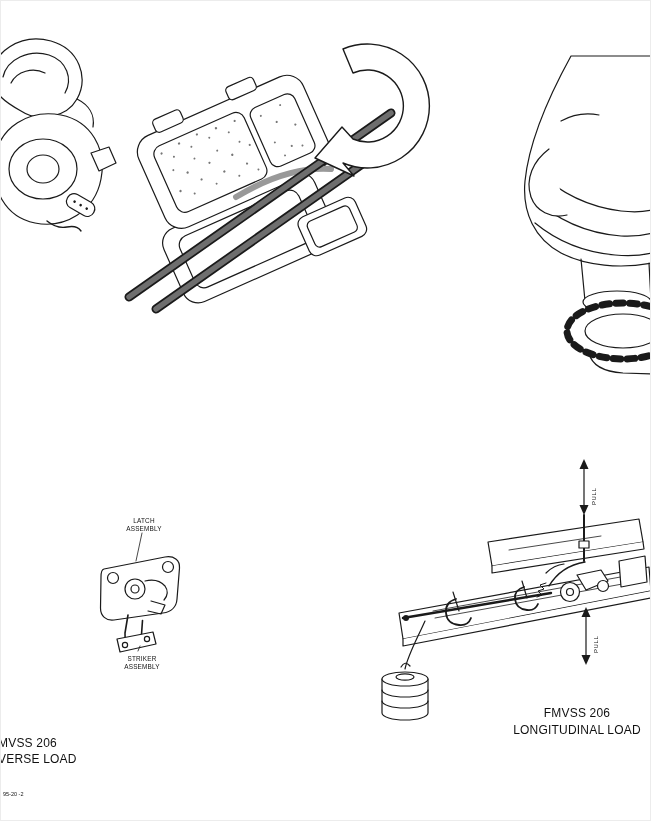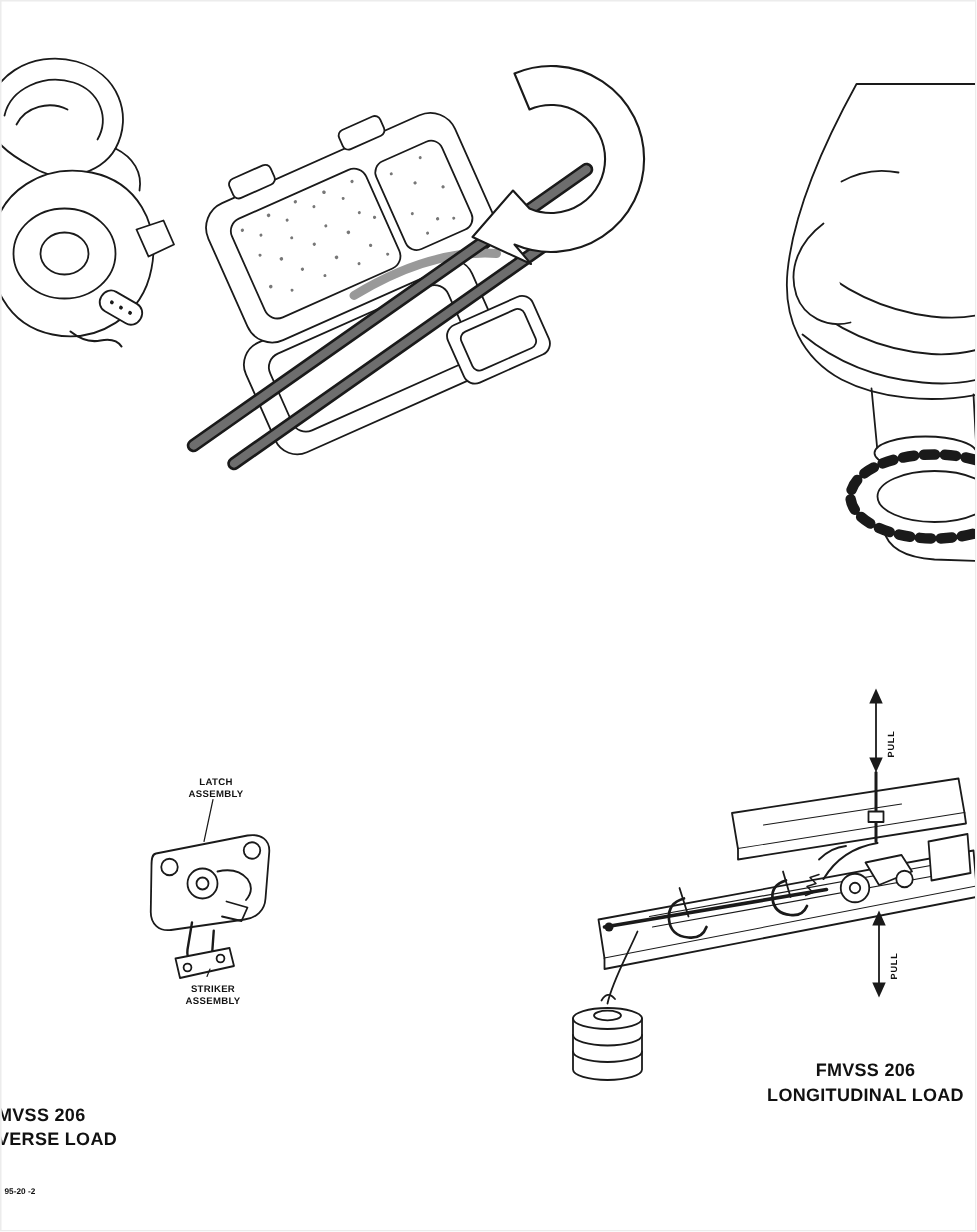--- a/index.html
+++ b/index.html
@@ -5,21 +5,20 @@
   html, body { margin: 0; padding: 0; background: #ffffff; }
   .page {
     position: relative;
     width: 651px;
     height: 821px;
     background: #ffffff;
     overflow: hidden;
     border: 1px solid #ececec;
     box-sizing: border-box;
     font-family: "Liberation Sans", "DejaVu Sans", sans-serif;
-    font-weight: bold;
   }
   svg { display: block; }
   svg text {
     font-family: "Liberation Sans", "DejaVu Sans", sans-serif;
     fill: #111111;
     stroke: none;
   }
   .caption     { font-size: 12px;  letter-spacing: 0.2px; }
   .label-small { font-size: 6.4px; letter-spacing: 0.2px; }
   .pull        { font-size: 6px;   letter-spacing: 0.6px; }

